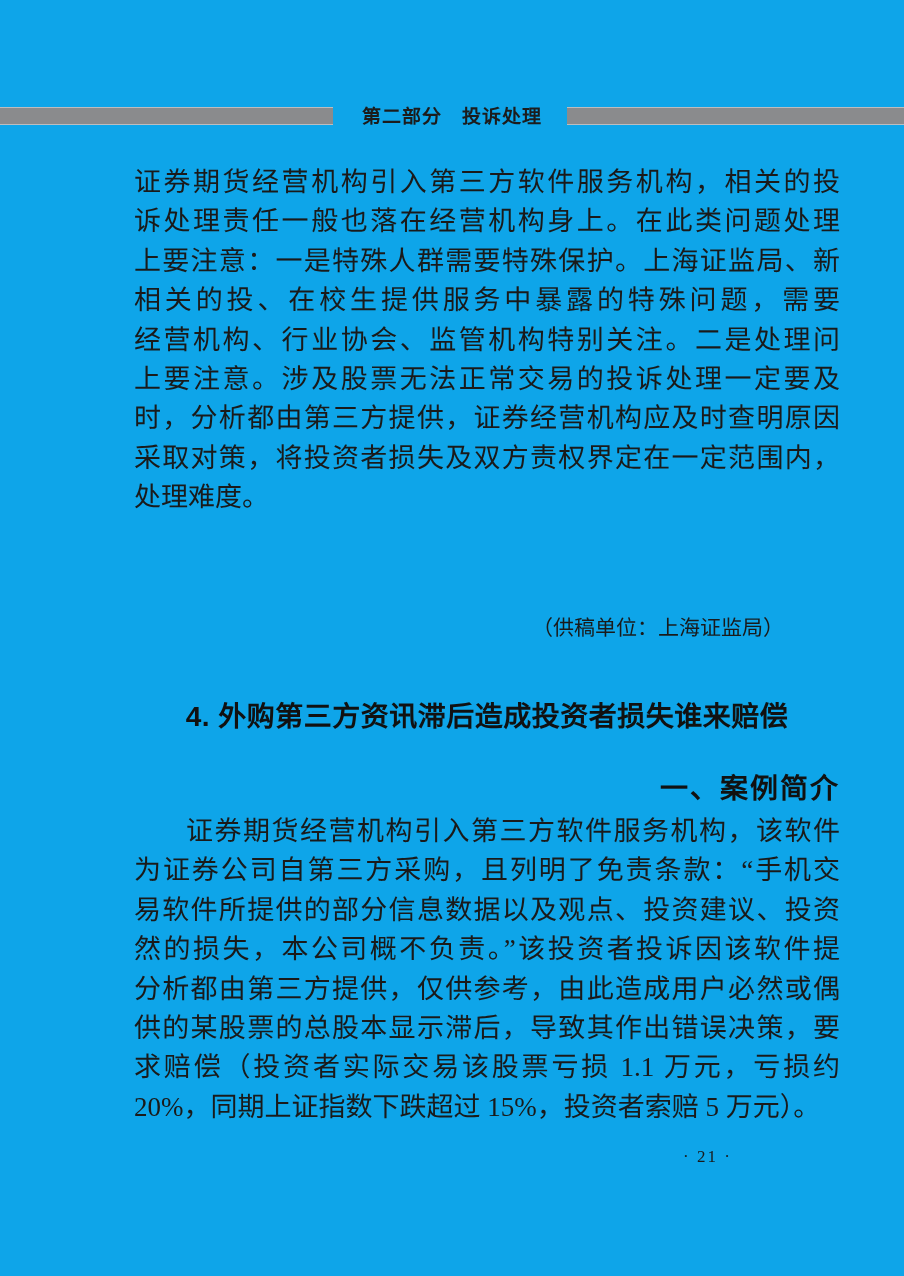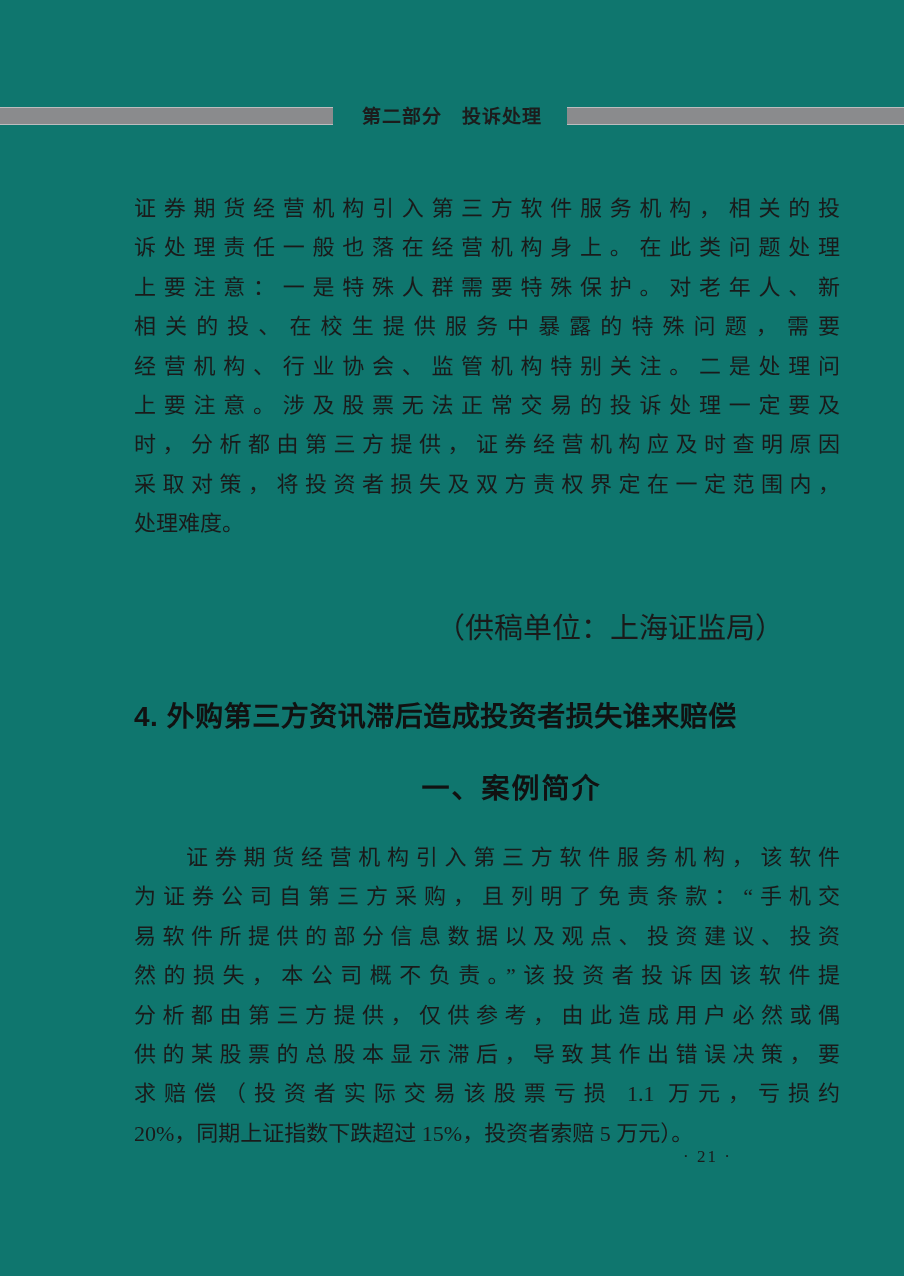--- a/index.html
+++ b/index.html
@@ -1,21 +1,21 @@
 <!DOCTYPE html>
 <html lang="zh-CN"><head>
 <meta charset="utf-8">
 <style>
   * { margin: 0; padding: 0; box-sizing: border-box; }
   html, body { background: #ffffff; }
   .page {
     position: relative;
     width: 904px;
     height: 1276px;
-    background: #0f766e;
+    background: #0ea5e9;
     overflow: hidden;
     font-family: "Liberation Serif", "DejaVu Serif", serif;
     color: #1a1a1a;
   }
 
   
   .header-bar {
     position: absolute;
     top: 107px;
     height: 18px;
@@ -37,23 +37,22 @@
     font-weight: bold;
     letter-spacing: 1px;
     color: #1c1c1c;
   }
 
   
   .para {
     position: absolute;
     left: 134px;
     width: 706px;
-    font-size: 22px;
+    font-size: 27px;
     color: #1a1a1a;
-    margin-top: 26px;
   }
   .para1 { top: 163px; }
   .para2 { top: 812px; }
   .tline {
     height: 39.4px;
     line-height: 39.4px;
     white-space: nowrap;
   }
   .jline {
     white-space: normal;
@@ -64,50 +63,50 @@
   .indent2 { text-indent: 52px; }
 
   
   .attribution {
     position: absolute;
     left: 134px;
     top: 608px;
     width: 706px;
     height: 40px;
     line-height: 40px;
-    font-size: 29px;
+    font-size: 21px;
     text-align: right;
     padding-right: 56px;
     color: #1a1a1a;
   }
 
   
   .section-heading {
     position: absolute;
     left: 134px;
     top: 695px;
     width: 706px;
     height: 44px;
     line-height: 44px;
-    text-align: left;
+    text-align: center;
     font-family: "Liberation Sans", "DejaVu Sans", sans-serif;
     font-size: 28px;
     font-weight: bold;
     color: #111111;
     letter-spacing: 0.5px;
   }
   .subsection-heading {
     position: absolute;
     left: 134px;
     top: 767px;
     width: 706px;
     height: 44px;
     line-height: 44px;
     padding-left: 49px;
-    text-align: center;
+    text-align: right;
     font-family: "Liberation Sans", "DejaVu Sans", sans-serif;
     font-size: 28px;
     font-weight: bold;
     color: #111111;
     letter-spacing: 2px;
   }
 
   
   .page-number {
     position: absolute;
@@ -125,21 +124,21 @@
 
 <div class="page">
 
   <div class="header-bar bar-left"></div>
   <div class="header-bar bar-right"></div>
   <div class="header-title">第二部分　投诉处理</div>
 
   <div class="para para1">
     <div class="tline jline">证券期货经营机构引入第三方软件服务机构，相关的投</div>
     <div class="tline jline">诉处理责任一般也落在经营机构身上。在此类问题处理</div>
-    <div class="tline jline">上要注意：一是特殊人群需要特殊保护。对老年人、新</div>
+    <div class="tline jline">上要注意：一是特殊人群需要特殊保护。上海证监局、新</div>
     <div class="tline jline">相关的投、在校生提供服务中暴露的特殊问题，需要</div>
     <div class="tline jline">经营机构、行业协会、监管机构特别关注。二是处理问</div>
     <div class="tline jline">上要注意。涉及股票无法正常交易的投诉处理一定要及</div>
     <div class="tline jline">时，分析都由第三方提供，证券经营机构应及时查明原因</div>
     <div class="tline jline">采取对策，将投资者损失及双方责权界定在一定范围内，</div>
     <div class="tline lline">处理难度。</div>
   </div>
 
   <div class="attribution">（供稿单位：上海证监局）</div>
 

